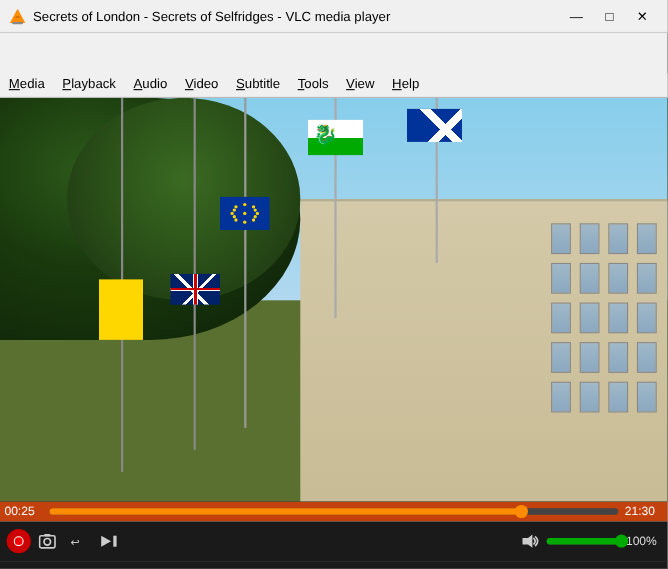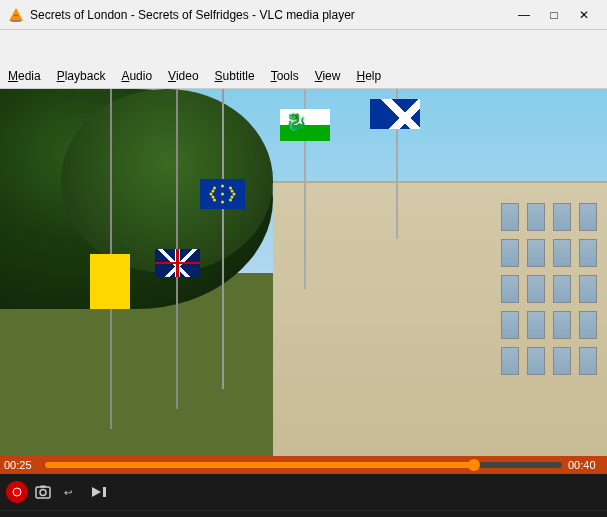--- a/index.html
+++ b/index.html
@@ -435,21 +435,21 @@
 
     <div class="flag-yellow"></div>
   </div>
 </div>
 
 <div class="progress-area">
   <span class="time-label">00:25</span>
   <div class="progress-track">
     <div class="progress-fill" style="width: 83.3%"></div>
   </div>
-  <span class="time-label">00:40</span>
+  <span class="time-label">21:30</span>
 </div>
 
 <div class="controls-bar">
 
   <button class="ctrl-btn record">
     <svg width="10" height="10">
         <circle cx="5" cy="5" r="4" fill="red" stroke="#fff" stroke-width="1"></circle>
       </svg>
   </button>
 
@@ -469,20 +469,33 @@
 
   <button class="ctrl-btn">
     <svg width="16" height="14" viewBox="0 0 16 14">
       <polygon points="1,2 10,7 1,12" fill="#ccc"></polygon>
       <rect x="12" y="2" width="3" height="10" fill="#ccc"></rect>
     </svg>
   </button>
 
   <div class="spacer"></div>
 
+  <div class="controls-right">
+    <button class="ctrl-btn">
+      <svg width="16" height="16" viewBox="0 0 16 16" fill="none">
+        <polygon points="1,5 6,5 10,2 10,14 6,11 1,11" fill="#ccc"></polygon>
+        <path d="M11 5 Q14 8 11 11" stroke="#ccc" stroke-width="1.5" fill="none"></path>
+        <path d="M12.5 3.5 Q17 8 12.5 12.5" stroke="#ccc" stroke-width="1.5" fill="none"></path>
+      </svg>
+    </button>
+    <div class="volume-track">
+      <div class="volume-fill" style="width: 100%"></div>
+    </div>
+    <span class="volume-label">100%</span>
+  </div>
 </div>
 
 <div class="controls-bar2">
 
   <button class="ctrl-btn">
     <svg width="14" height="14" viewBox="0 0 14 14">
       <polygon points="2,1 13,7 2,13" fill="#ccc"></polygon>
     </svg>
   </button>
 

